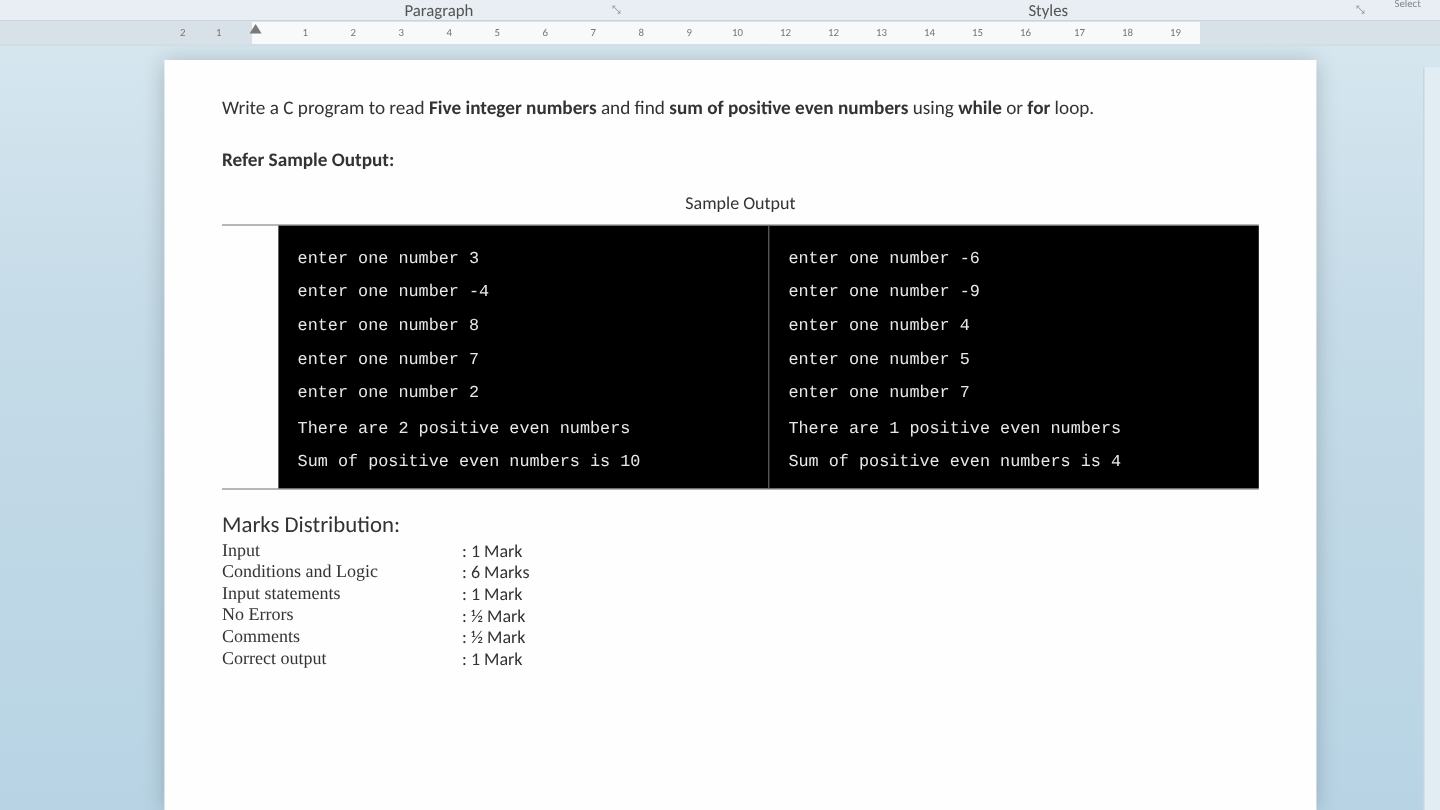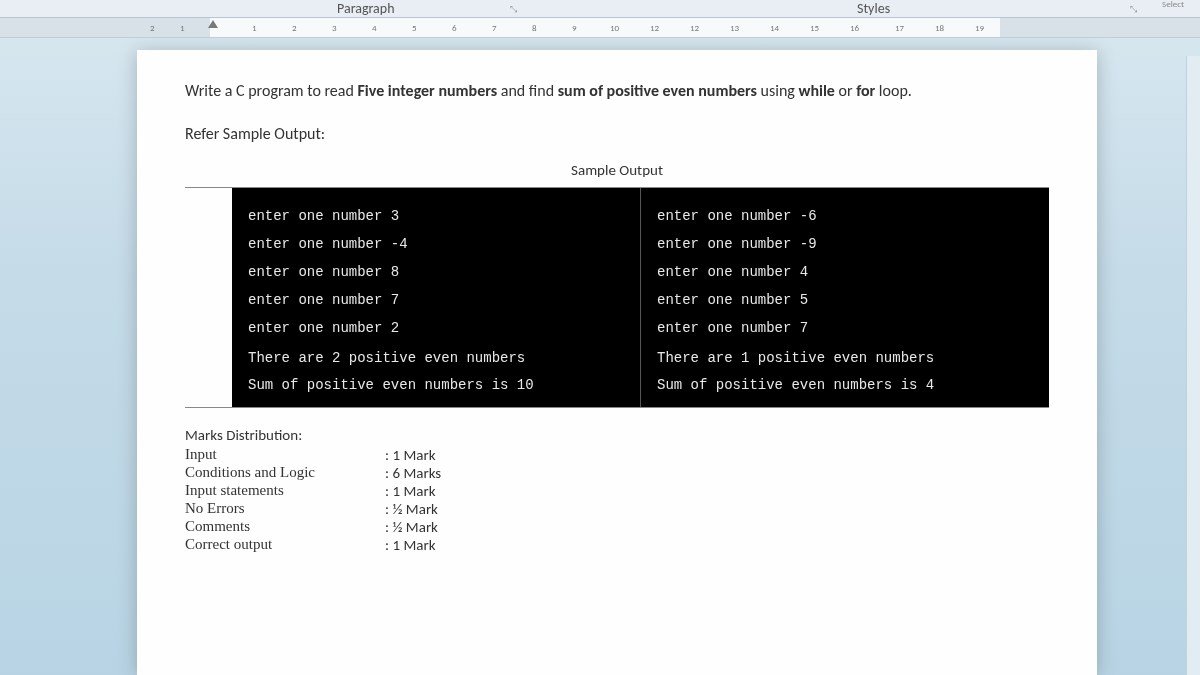--- a/index.html
+++ b/index.html
@@ -36,37 +36,37 @@
     border-left:5px solid transparent;border-right:5px solid transparent;border-bottom:8px solid #7a7a7a;
   }
   
   .workspace { position:relative; height:637px; overflow:hidden; display:flex; justify-content:center;margin-left:34px; }
   .page {
     width:960px; background:#fefefe; box-shadow:0 2px 18px rgba(0,0,0,.22);
     margin-top:12px; padding:30px 48px 28px 48px; color:#333;
   }
   .q-text { font-size:16px; line-height:1.35; }
   .q-text b { font-weight:700; }
-  .refer { margin-top:22px; font-size:16px; color:#333;}
+  .refer { margin-top:22px; font-size:16px; color:#333;font-weight:bold;}
   .sample-title { text-align:center; margin-top:18px; font-size:15px; color:#333;}
   .samples {
     margin-top:8px; display:flex; gap:0;
     border-top:1px solid #888; border-bottom:1px solid #888;padding-left:47px;
   }
   .col {
     flex:1; background:#000; color:#e8e8e8;
     font-family:"Courier New",monospace; font-size:14px;
     padding:14px 16px 10px 16px; line-height:2;
     border-right:1px solid #555;
   }
   .col:last-child{border-right:none;}
   .col p { white-space:pre; }
   .col .result { color:#e8e8e8; line-height:1.55; margin-top:6px;}
   .marks { margin-top:18px; font-size:15px; color:#333;}
-  .marks h4 { font-weight:400; font-size:15px; margin-bottom:2px;}
+  .marks h4 { font-weight:400; font-size:19px; margin-bottom:2px;}
   .mrow { display:flex; }
   .mrow .label{ width:200px;font-family:Liberation Serif, serif;}
   .mrow .val{}
   .right-strip{
     position:absolute; right:0; top:18px; bottom:0; width:14px; background:#e2ecf3;
     border-left:1px solid #c3d1dc;
   }
 </style>
 </head>
 <body>

